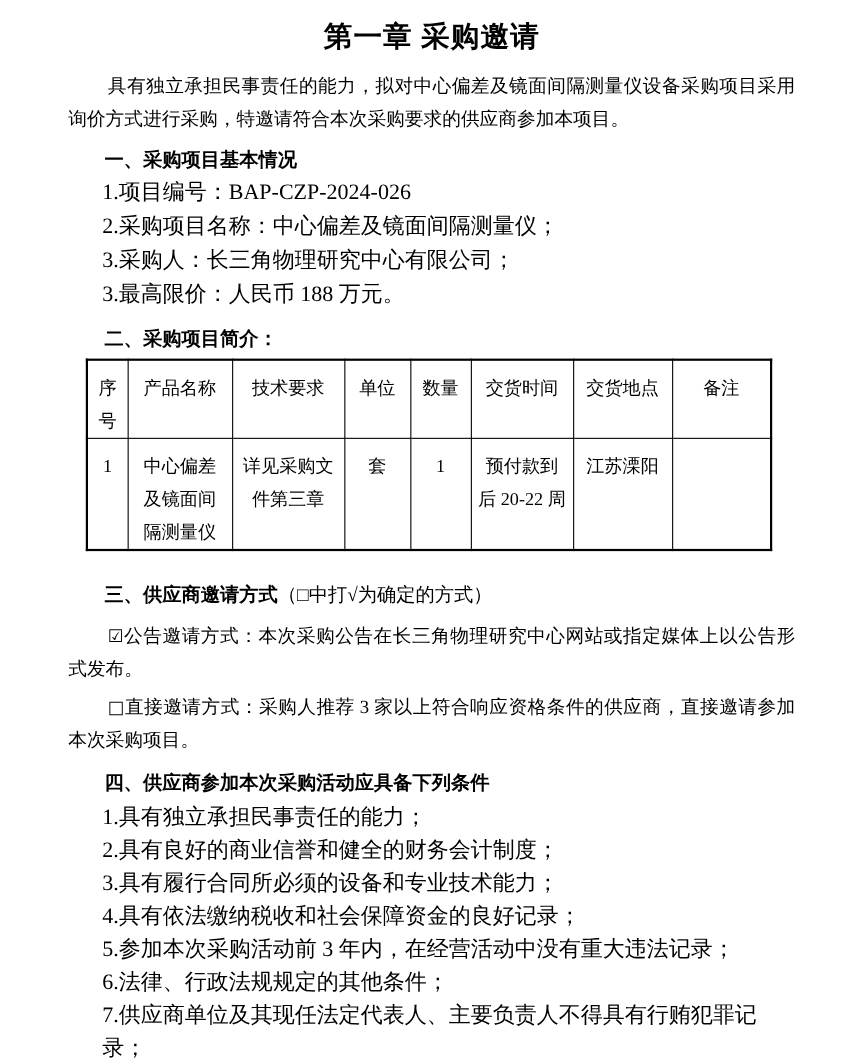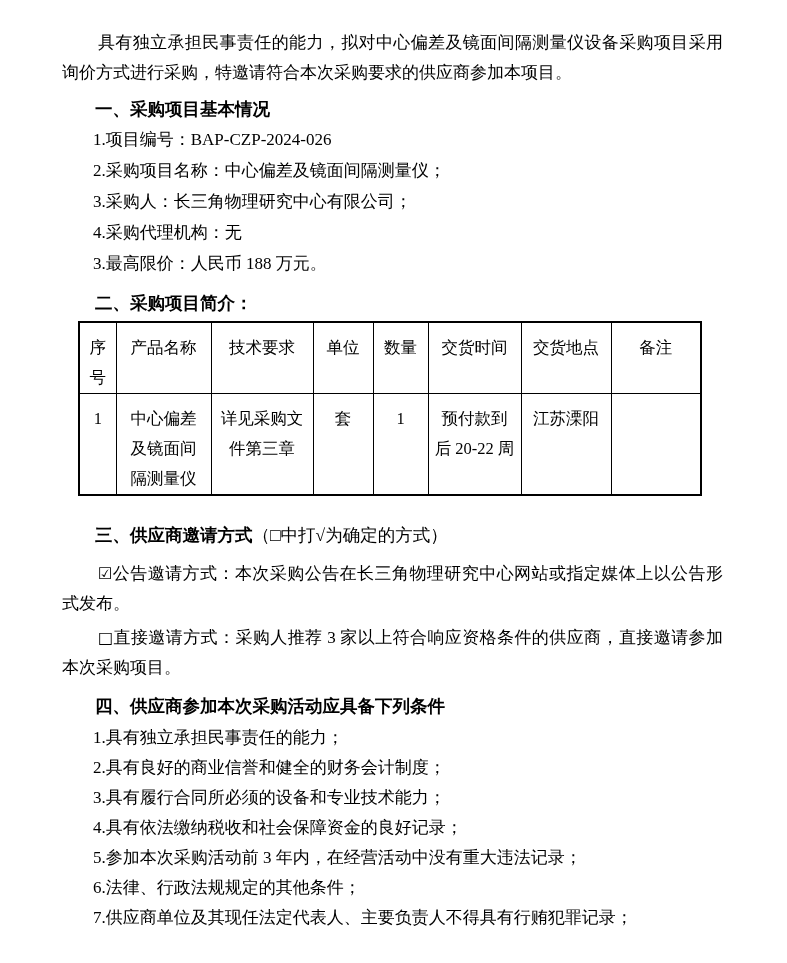--- a/index.html
+++ b/index.html
@@ -35,21 +35,21 @@
     margin: 8px 0 0 33px;
     font-size: 17.5px;
     font-weight: bold;
     line-height: 26px;
   }
   .sec-heading .note {
     font-weight: normal;
   }
   .num-list .num-item {
     margin-left: 31px;
-    font-size: 17px;
+    font-size: 20px;
     line-height: 31px;
   }
   .s4-list .num-item { line-height: 30px; }
   .s1-list { margin-top: 2px; }
   .s4-list { margin-top: 4px; }
   .h2 { margin-top: 11px; }
   .h3 { margin-top: 26px; }
   .h4 { margin-top: 10px; }
   table.spec-table {
     margin: 5px 0 0 16px;
@@ -79,30 +79,30 @@
   .checkbox {
     font-family: "DejaVu Sans", sans-serif;
     font-size: 16px;
   }
 </style>
 </head>
 <body>
 
 <div class="page">
 
+  <div class="doc-title">第一章 采购邀请</div>
 
   <p class="intro">具有独立承担民事责任的能力，拟对中心偏差及镜面间隔测量仪设备采购项目采用询价方式进行采购，特邀请符合本次采购要求的供应商参加本项目。</p>
 
   <div class="sec-heading h1">一、采购项目基本情况</div>
 
   <div class="num-list s1-list">
     <div class="num-item">1.项目编号：BAP-CZP-2024-026</div>
     <div class="num-item">2.采购项目名称：中心偏差及镜面间隔测量仪；</div>
     <div class="num-item">3.采购人：长三角物理研究中心有限公司；</div>
-    <div class="num-item">4.采购代理机构：无</div>
     <div class="num-item">3.最高限价：人民币 188 万元。</div>
   </div>
 
   <div class="sec-heading h2">二、采购项目简介：</div>
 
   <table class="spec-table">
     <colgroup>
       <col style="width:37px">
       <col style="width:95px">
       <col style="width:102px">

